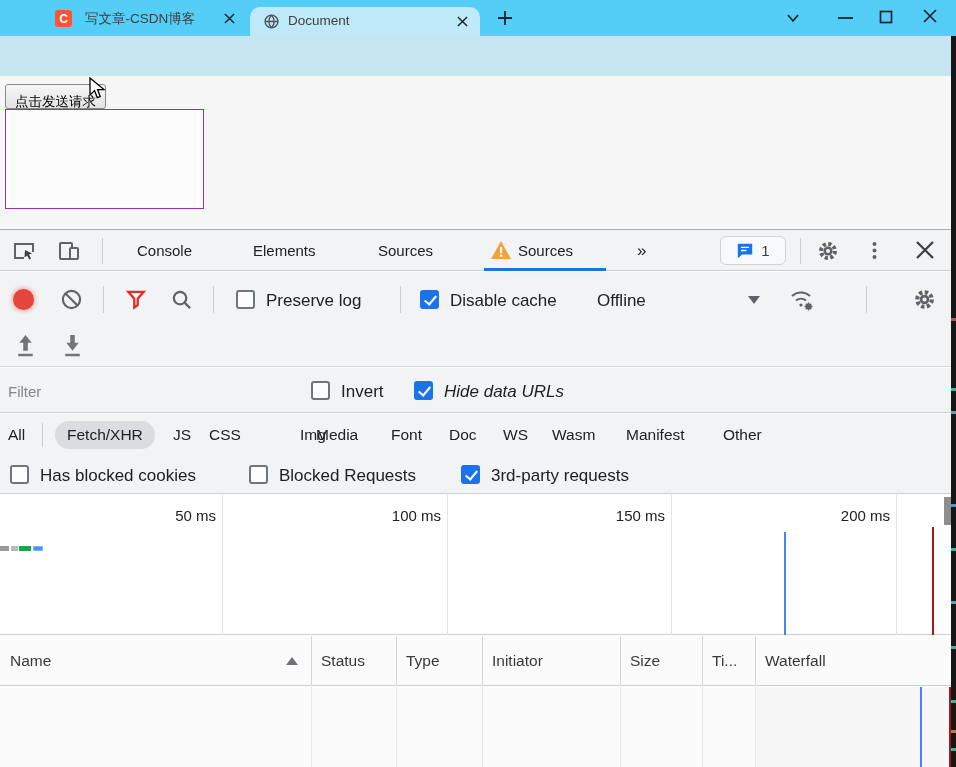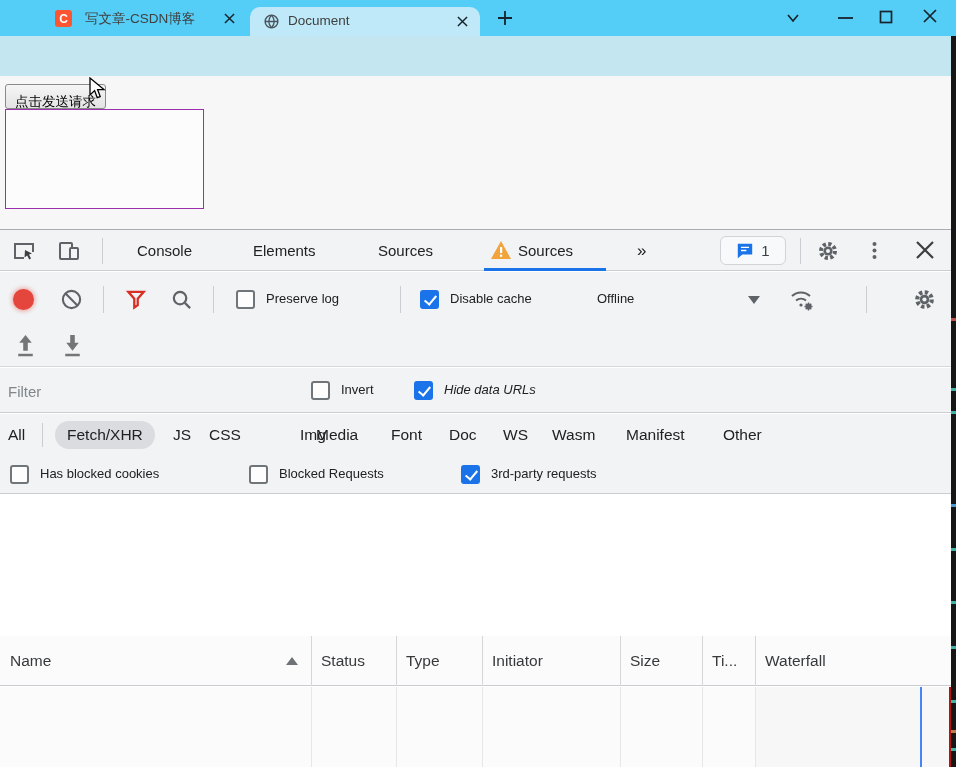--- a/index.html
+++ b/index.html
@@ -38,21 +38,21 @@
   .dt-tab-label { position:absolute; top:0; line-height:41px; font-size:15px; color:#202124; }
   .net-underline { position:absolute; left:484px; top:38px; width:122px; height:3px; background:#1a73e8; }
   .vsep { position:absolute; width:1px; background:#cacdd1; }
   .issues-pill { position:absolute; left:720px; top:6px; width:66px; height:29px; border:1px solid #d0d3d7;
     border-radius:6px; background:#f8f9fa; display:flex; align-items:center; justify-content:center; gap:7px; }
   .issues-count { font-size:15px; color:#3c4043; }
 
   .dt-toolbar { top:272px; height:55px; }
   .record-dot { position:absolute; left:13px; top:17px; width:21px; height:21px; border-radius:50%;
     background:#e4453c; box-shadow:0 0 4px 1px rgba(228,69,60,.45); }
-  .dt-label { font-size:13px; color:#202124; white-space:nowrap; }
+  .dt-label { font-size:17px; color:#202124; white-space:nowrap; }
   .cb { position:absolute; width:19px; height:19px; border:2px solid #70757a; border-radius:3px; background:#fdfdfd; }
   .cb.checked { background:#1a73e8; border-color:#1a73e8; }
   .cb.checked::after { content:""; position:absolute; left:5px; top:1px; width:5px; height:10px;
     border:solid #fff; border-width:0 2.5px 2.5px 0; transform:rotate(40deg); }
   .tri-down { width:0; height:0; border-left:6px solid transparent; border-right:6px solid transparent;
     border-top:8px solid #5f6368; }
   .tri-up { width:0; height:0; border-left:6px solid transparent; border-right:6px solid transparent;
     border-bottom:8px solid #5f6368; }
 
   .dt-io { top:327px; height:40px; border-bottom:1px solid #d7dadd; }
@@ -370,20 +370,39 @@
 
   <div class="dt dt-checks">
     <span class="cb" style="left:10px; top:9px;"></span>
     <span class="dt-label abs" style="left:40px; top:10px;">Has blocked cookies</span>
     <span class="cb" style="left:249px; top:9px;"></span>
     <span class="dt-label abs" style="left:279px; top:10px;">Blocked Requests</span>
     <span class="cb checked" style="left:461px; top:9px;"></span>
     <span class="dt-label abs" style="left:491px; top:10px;">3rd-party requests</span>
   </div>
 
+  <div class="dt dt-overview">
+    <div class="gridline" style="left:222px;"></div>
+    <div class="gridline" style="left:447px;"></div>
+    <div class="gridline" style="left:671px;"></div>
+    <div class="gridline" style="left:896px;"></div>
+    <span class="tick" style="left:6px;">50 ms</span>
+    <span class="tick" style="left:231px;">100 ms</span>
+    <span class="tick" style="left:455px;">150 ms</span>
+    <span class="tick" style="left:680px;">200 ms</span>
+
+    <div class="mini-bar" style="left:0; width:9px; background:#9a9a9a;"></div>
+    <div class="mini-bar" style="left:11px; width:7px; background:#b9b9b9;"></div>
+    <div class="mini-bar" style="left:19px; width:12px; background:#23a14b;"></div>
+    <div class="mini-bar" style="left:33px; width:10px; background:#4596f7; border:1px solid #7db5f9;"></div>
+
+    <div class="ev-line" style="left:784px; top:37px; height:103px; background:#4585f5;"></div>
+    <div class="ev-line" style="left:932px; top:32px; height:108px; background:#b31412;"></div>
+    <div class="ov-thumb"></div>
+  </div>
 
   <div class="dt dt-header">
     <div class="col-div" style="left:311px;"></div>
     <div class="col-div" style="left:396px;"></div>
     <div class="col-div" style="left:482px;"></div>
     <div class="col-div" style="left:620px;"></div>
     <div class="col-div" style="left:702px;"></div>
     <div class="col-div" style="left:755px;"></div>
     <span class="hdr-label" style="left:10px;">Name</span>
     <span class="tri-up abs" style="left:286px; top:21px; border-bottom-color:#6f7377;"></span>

